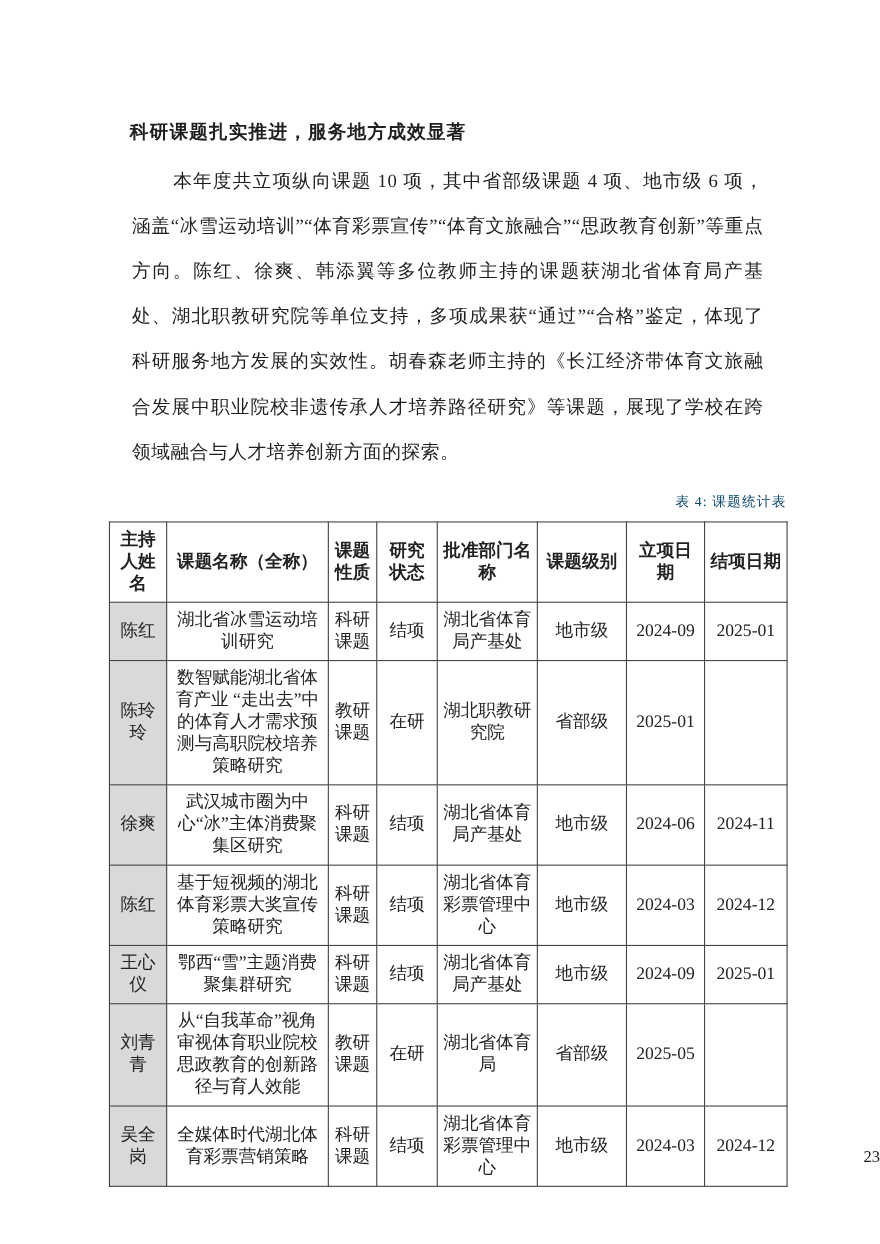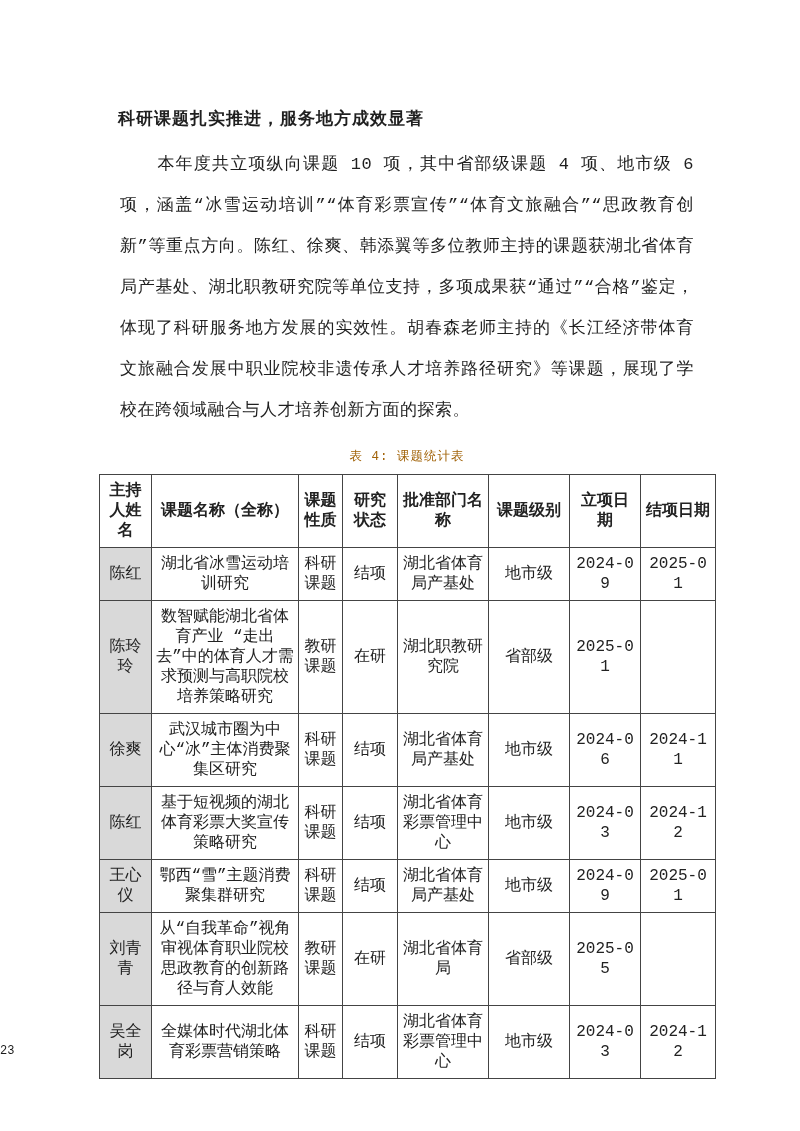--- a/index.html
+++ b/index.html
@@ -8,21 +8,21 @@
     background: #ffffff;
   }
   .page {
     position: relative;
     width: 800px;
     height: 1131px;
     margin: 0 auto;
     background: #ffffff;
     box-sizing: border-box;
     padding: 108px 85px 0 99px;
-    font-family: Liberation Mono, monospace;
+    font-family: Liberation Serif, serif;
     color: var(--text-color, #1f1f1f);
     overflow: hidden;
   }
   .heading {
     margin: 0 0 12px 19px;
     font-size: 17px;
     font-weight: bold;
     letter-spacing: 1px;
     line-height: 24px;
   }
@@ -31,24 +31,24 @@
     width: 574px;
     font-size: 17px;
     line-height: 41px;
     text-align: justify;
     text-indent: 2.2em;
     letter-spacing: 0.5px;
   }
   .table-caption {
     width: 616px;
     margin: 17px 0 9px 0;
-    text-align: center;
+    text-align: right;
     font-size: 12.5px;
     letter-spacing: 1px;
-    color: #a16207;
+    color: #0c4a6e;
   }
   table.topics-table {
     width: 616px;
     border-collapse: collapse;
     table-layout: fixed;
     font-size: 16px;
     color: #222;
   }
   table.topics-table th,
   table.topics-table td {
@@ -78,22 +78,22 @@
   col.c4 { width: 55px; }
   col.c5 { width: 91px; }
   col.c6 { width: 81px; }
   col.c7 { width: 71px; }
   col.c8 { width: 75px; }
   .footer-page-number {
     position: absolute;
     top: 1044px;
     left: 0;
     right: 0;
-    text-align: left;
-    font-size: 12px;
+    text-align: right;
+    font-size: 15px;
     color: #1a1a1a;
   }
 </style>
 </head>
 <body>
 
 <div class="page">
 
   <h1 class="heading">科研课题扎实推进，服务地方成效显著</h1>
 

